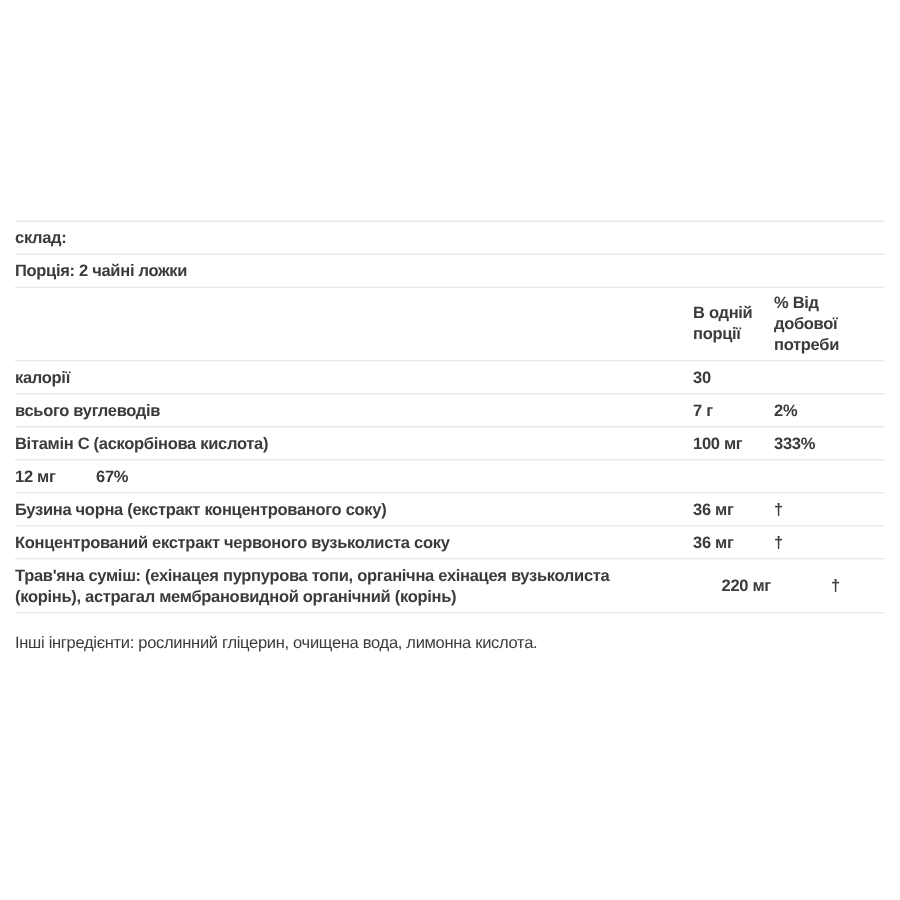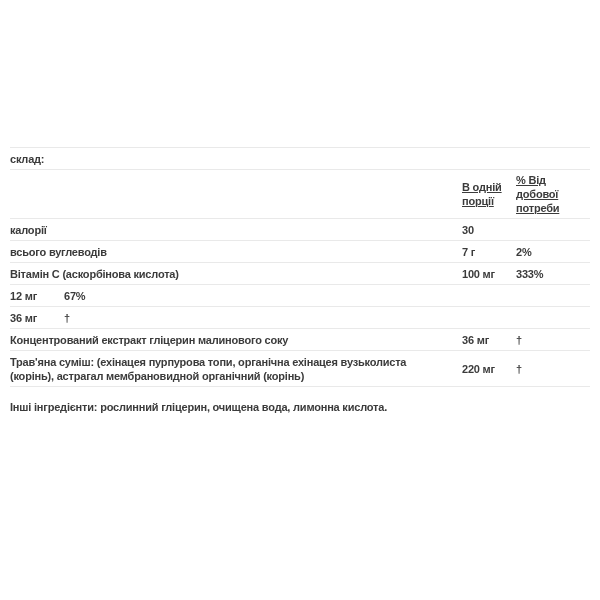--- a/index.html
+++ b/index.html
@@ -34,22 +34,22 @@
     line-height: 14px;
   }
   .row {
     display: flex;
     align-items: center;
     box-sizing: border-box;
     border-bottom: 1px solid #e9e9e9;
     min-height: 22px;
     padding: 3px 0;
   }
-  .row.header-row { min-height: 30px; text-decoration: underline; }
-  .row.tall-row   { min-height: 36px; }
+  .row.header-row { min-height: 30px; }
+  .row.tall-row   { min-height: 36px; gap: 19px; }
   .row.footnote-row { min-height: 23px; }
   .cell-name {
     width: 452px;
     flex: 0 0 452px;
     box-sizing: border-box;
     padding-right: 12px;
   }
   .cell-amount {
     width: 54px;
     flex: 0 0 54px;
@@ -59,35 +59,38 @@
   .cell-dv {
     flex: 1 1 auto;
     min-width: 0;
   }
   .footnote-cell {
     flex: 1 1 auto;
   }
   .other-ingredients {
     margin-top: 13px;
     font-size: 11px;
-    font-weight: 700;
+    font-weight: 400;
     letter-spacing: -0.2px;
     line-height: 14px;
     color: #3b3b3b;
   }
 </style>
 </head>
 <body>
 
 <div class="sheet">
   <div class="facts-wrap">
     <div class="facts">
 
       <div class="row">
         <div class="cell-name">склад:</div>
+      </div>
+      <div class="row">
+        <div class="cell-name">Порція: 2 чайні ложки</div>
       </div>
 
       <div class="row header-row">
         <div class="cell-name"></div>
         <div class="cell-amount">В одній порції</div>
         <div class="cell-dv">% Від добової потреби</div>
       </div>
 
       <div class="row">
         <div class="cell-name">калорії</div>
@@ -106,26 +109,27 @@
         <div class="cell-amount">100 мг</div>
         <div class="cell-dv">333%</div>
       </div>
 
       <div class="row">
         <div class="cell-amount">12 мг</div>
         <div class="cell-dv">67%</div>
       </div>
 
       <div class="row">
+        <div class="cell-name">Бузина чорна (екстракт концентрованого соку)</div>
         <div class="cell-amount">36 мг</div>
         <div class="cell-dv">†</div>
       </div>
 
       <div class="row">
-        <div class="cell-name">Концентрований екстракт гліцерин малинового соку</div>
+        <div class="cell-name">Концентрований екстракт червоного вузьколиста соку</div>
         <div class="cell-amount">36 мг</div>
         <div class="cell-dv">†</div>
       </div>
 
       <div class="row tall-row">
         <div class="cell-name">Трав'яна суміш: (ехінацея пурпурова топи, органічна ехінацея вузьколиста (корінь), астрагал мембрановидной органічний (корінь)</div>
         <div class="cell-amount">220 мг</div>
         <div class="cell-dv">†</div>
       </div>
 

